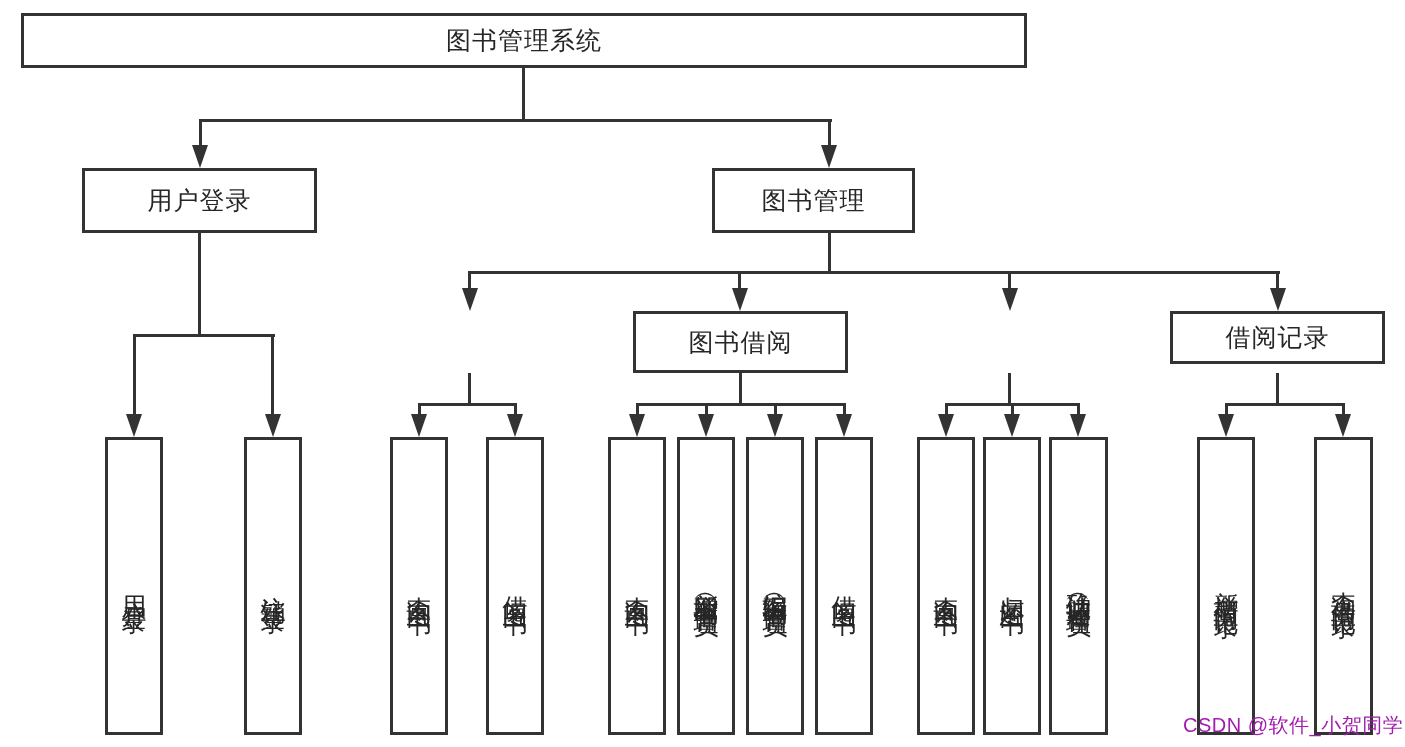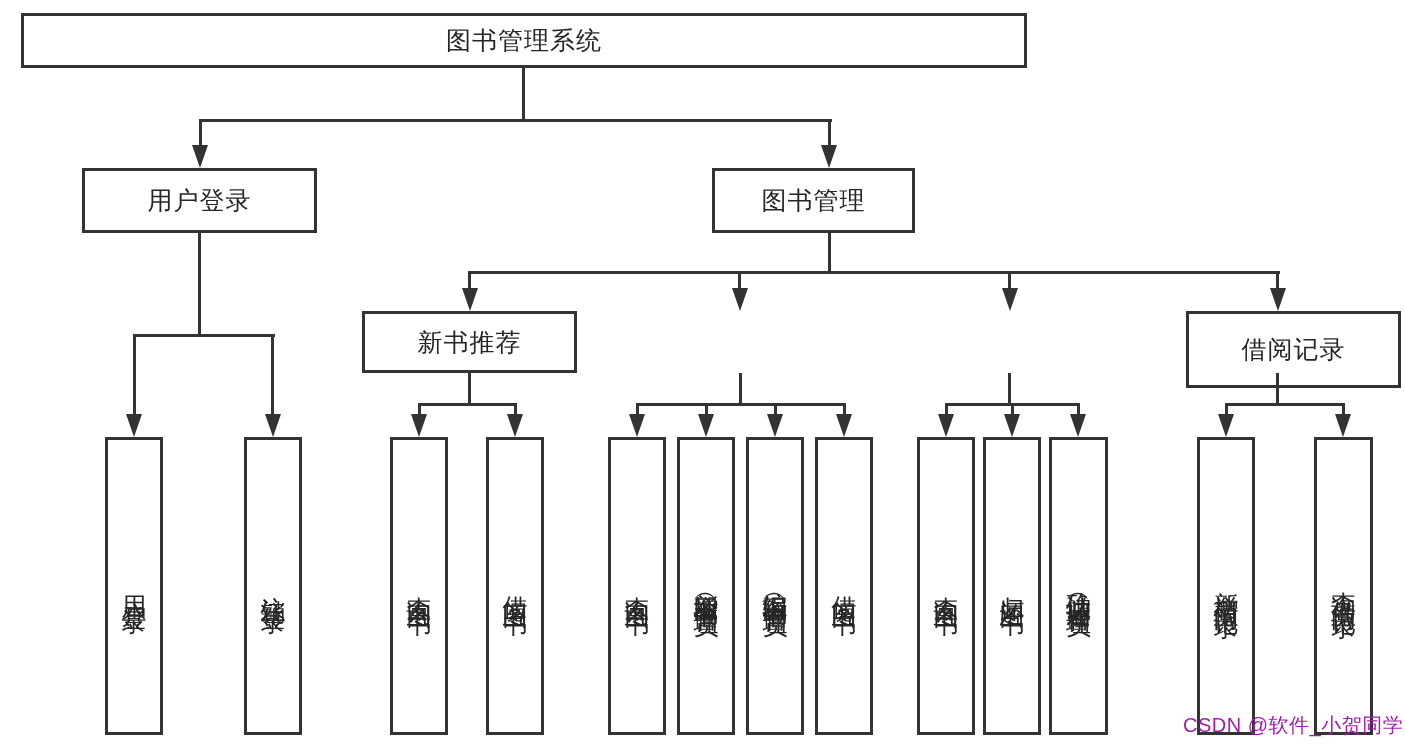--- a/index.html
+++ b/index.html
@@ -77,22 +77,22 @@
   <div class="hline" style="left:469px;top:271px;width:811px;height:3px;"></div>
   <div class="vline" style="left:468px;top:271px;width:3px;height:20px;"></div>
   <div class="arrow" style="left:462px;top:288px;"></div>
   <div class="vline" style="left:738px;top:271px;width:3px;height:20px;"></div>
   <div class="arrow" style="left:732px;top:288px;"></div>
   <div class="vline" style="left:1008px;top:271px;width:3px;height:20px;"></div>
   <div class="arrow" style="left:1002px;top:288px;"></div>
   <div class="vline" style="left:1276px;top:271px;width:3px;height:20px;"></div>
   <div class="arrow" style="left:1270px;top:288px;"></div>
 
-  <div class="box" style="left:362px;top:311px;width:215px;height:62px;">新书推荐</div>
-  <div class="box" style="left:1170px;top:311px;width:215px;height:77px;margin-left:16px;">借阅记录</div>
+  <div class="box" style="left:633px;top:311px;width:215px;height:62px;">图书借阅</div>
+  <div class="box" style="left:1170px;top:311px;width:215px;height:53px;">借阅记录</div>
 
   <div class="vline" style="left:468px;top:373px;width:3px;height:33px;"></div>
   <div class="hline" style="left:418px;top:403px;width:99px;height:3px;"></div>
   <div class="vline" style="left:418px;top:403px;width:3px;height:14px;"></div>
   <div class="arrow" style="left:411px;top:414px;"></div>
   <div class="vline" style="left:514px;top:403px;width:3px;height:14px;"></div>
   <div class="arrow" style="left:507px;top:414px;"></div>
 
   <div class="vline" style="left:739px;top:373px;width:3px;height:33px;"></div>
   <div class="hline" style="left:636px;top:403px;width:209px;height:3px;"></div>

